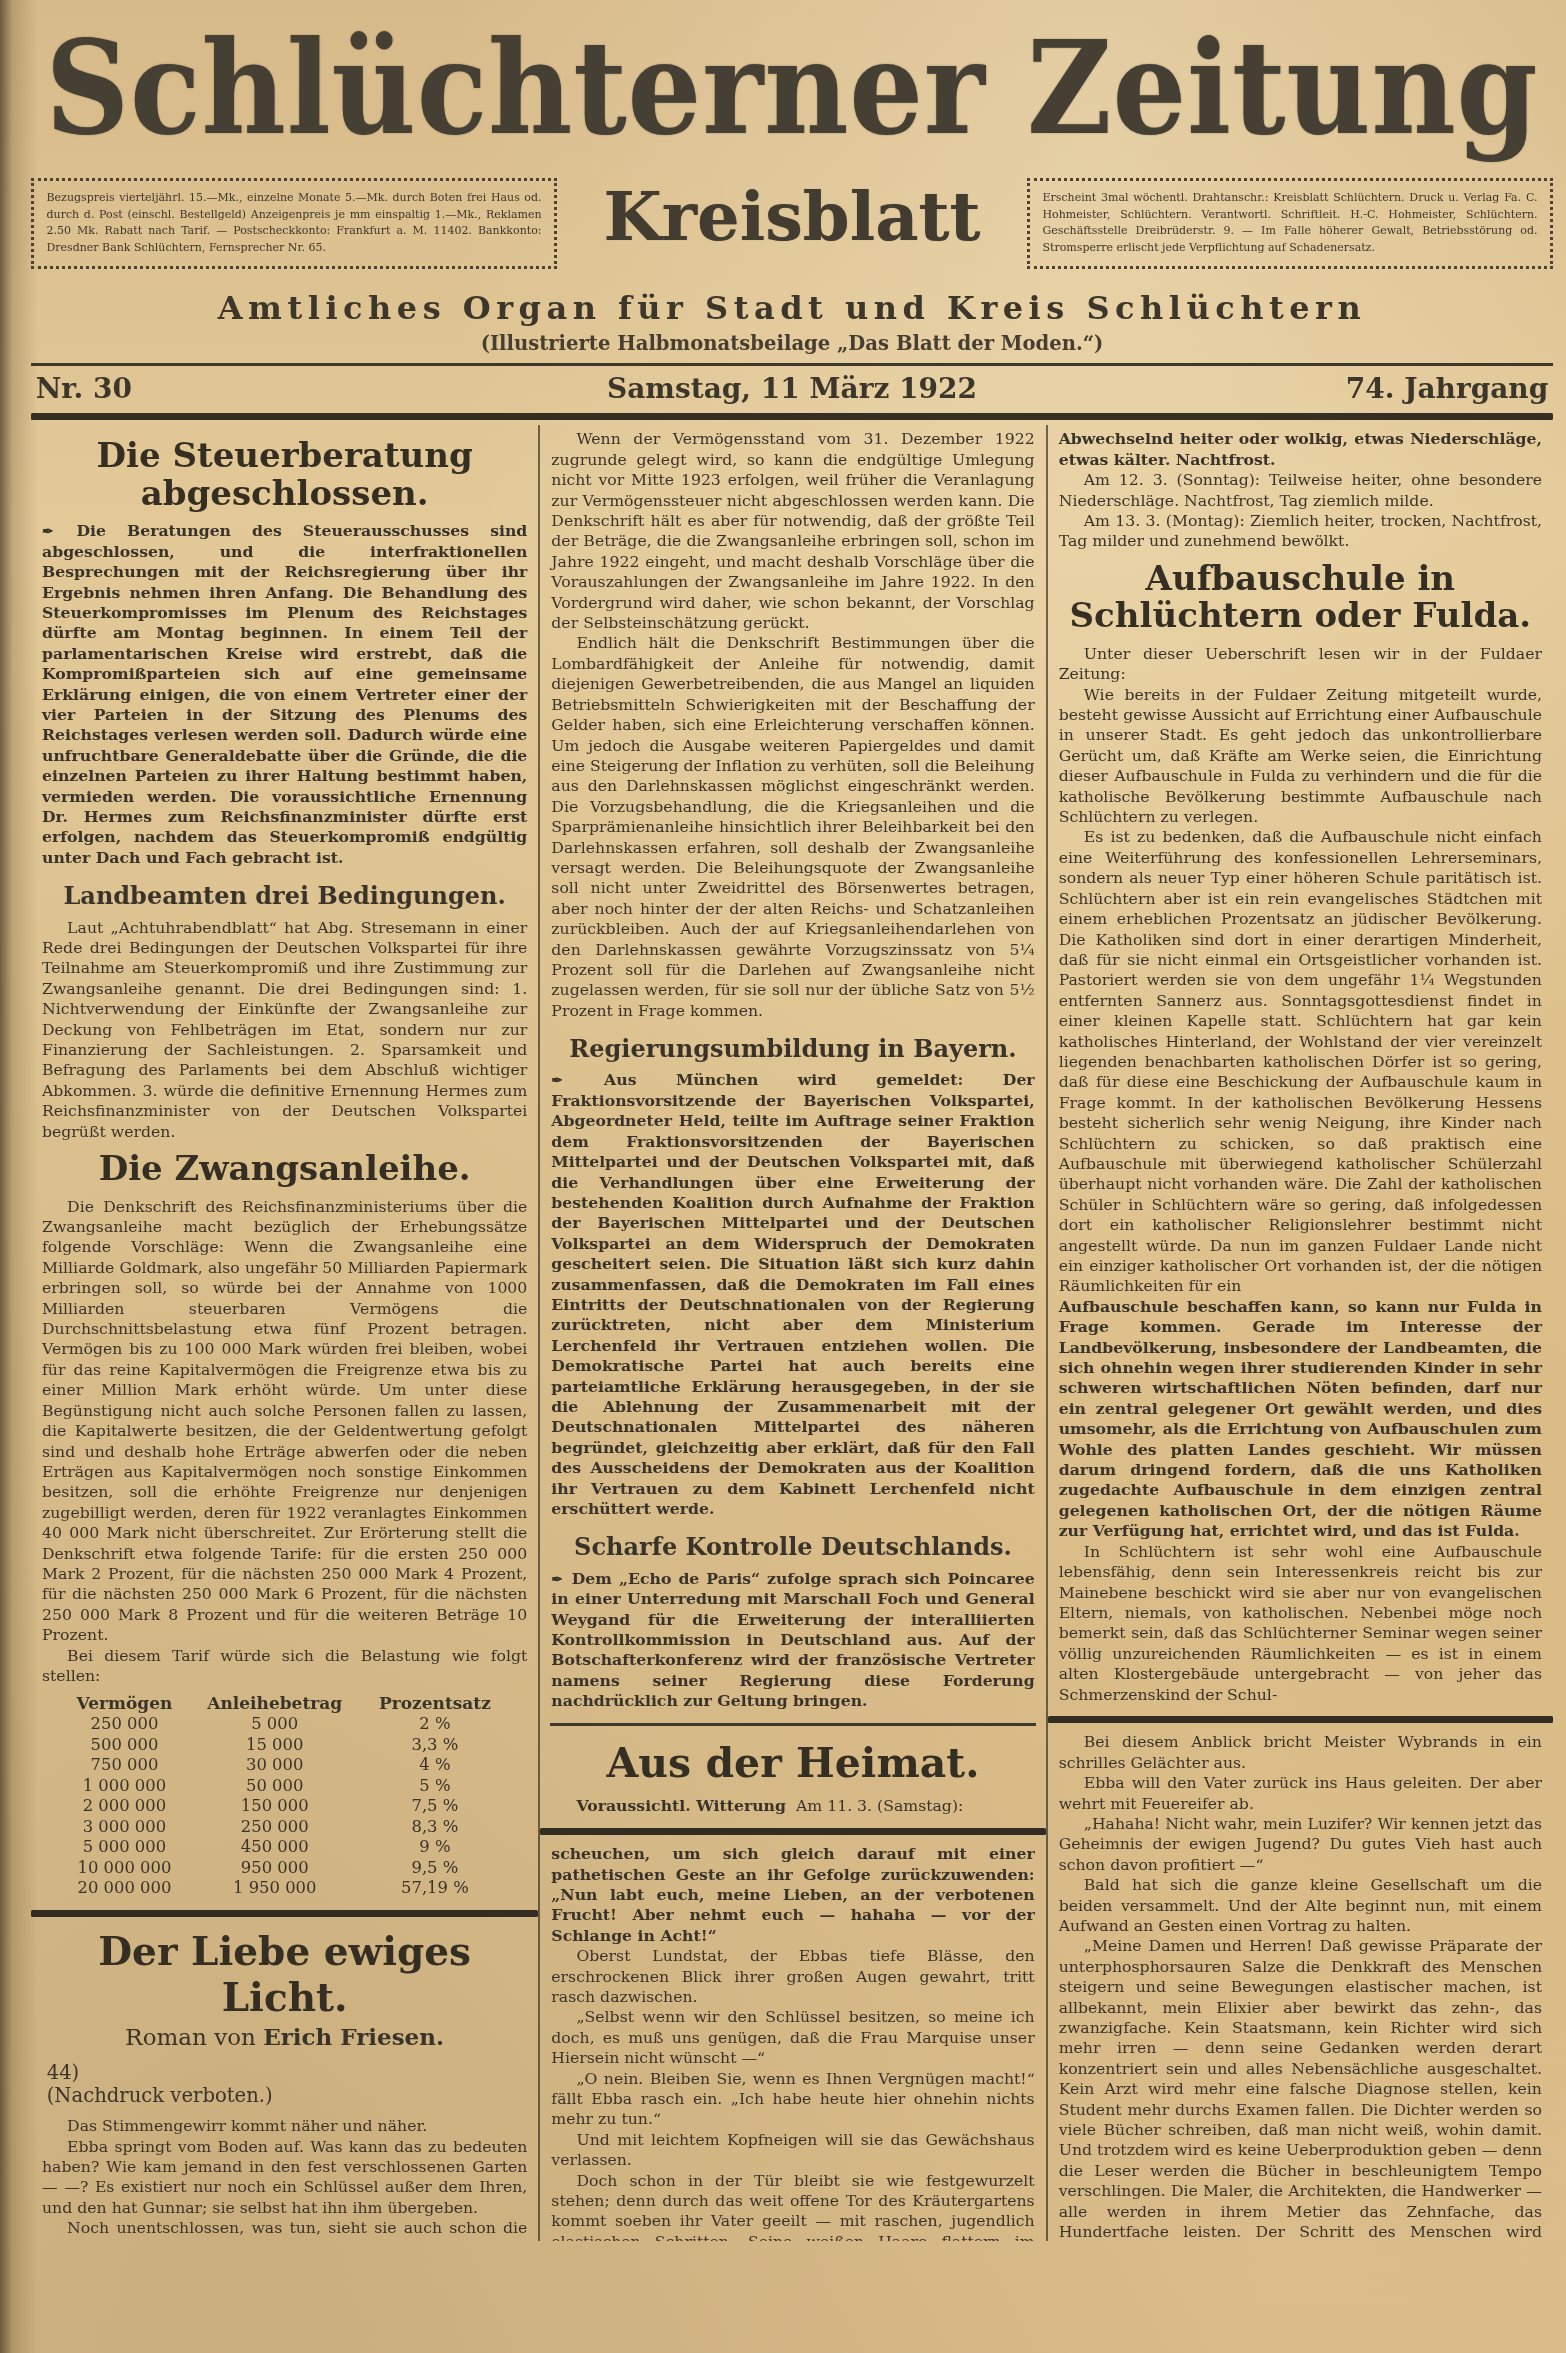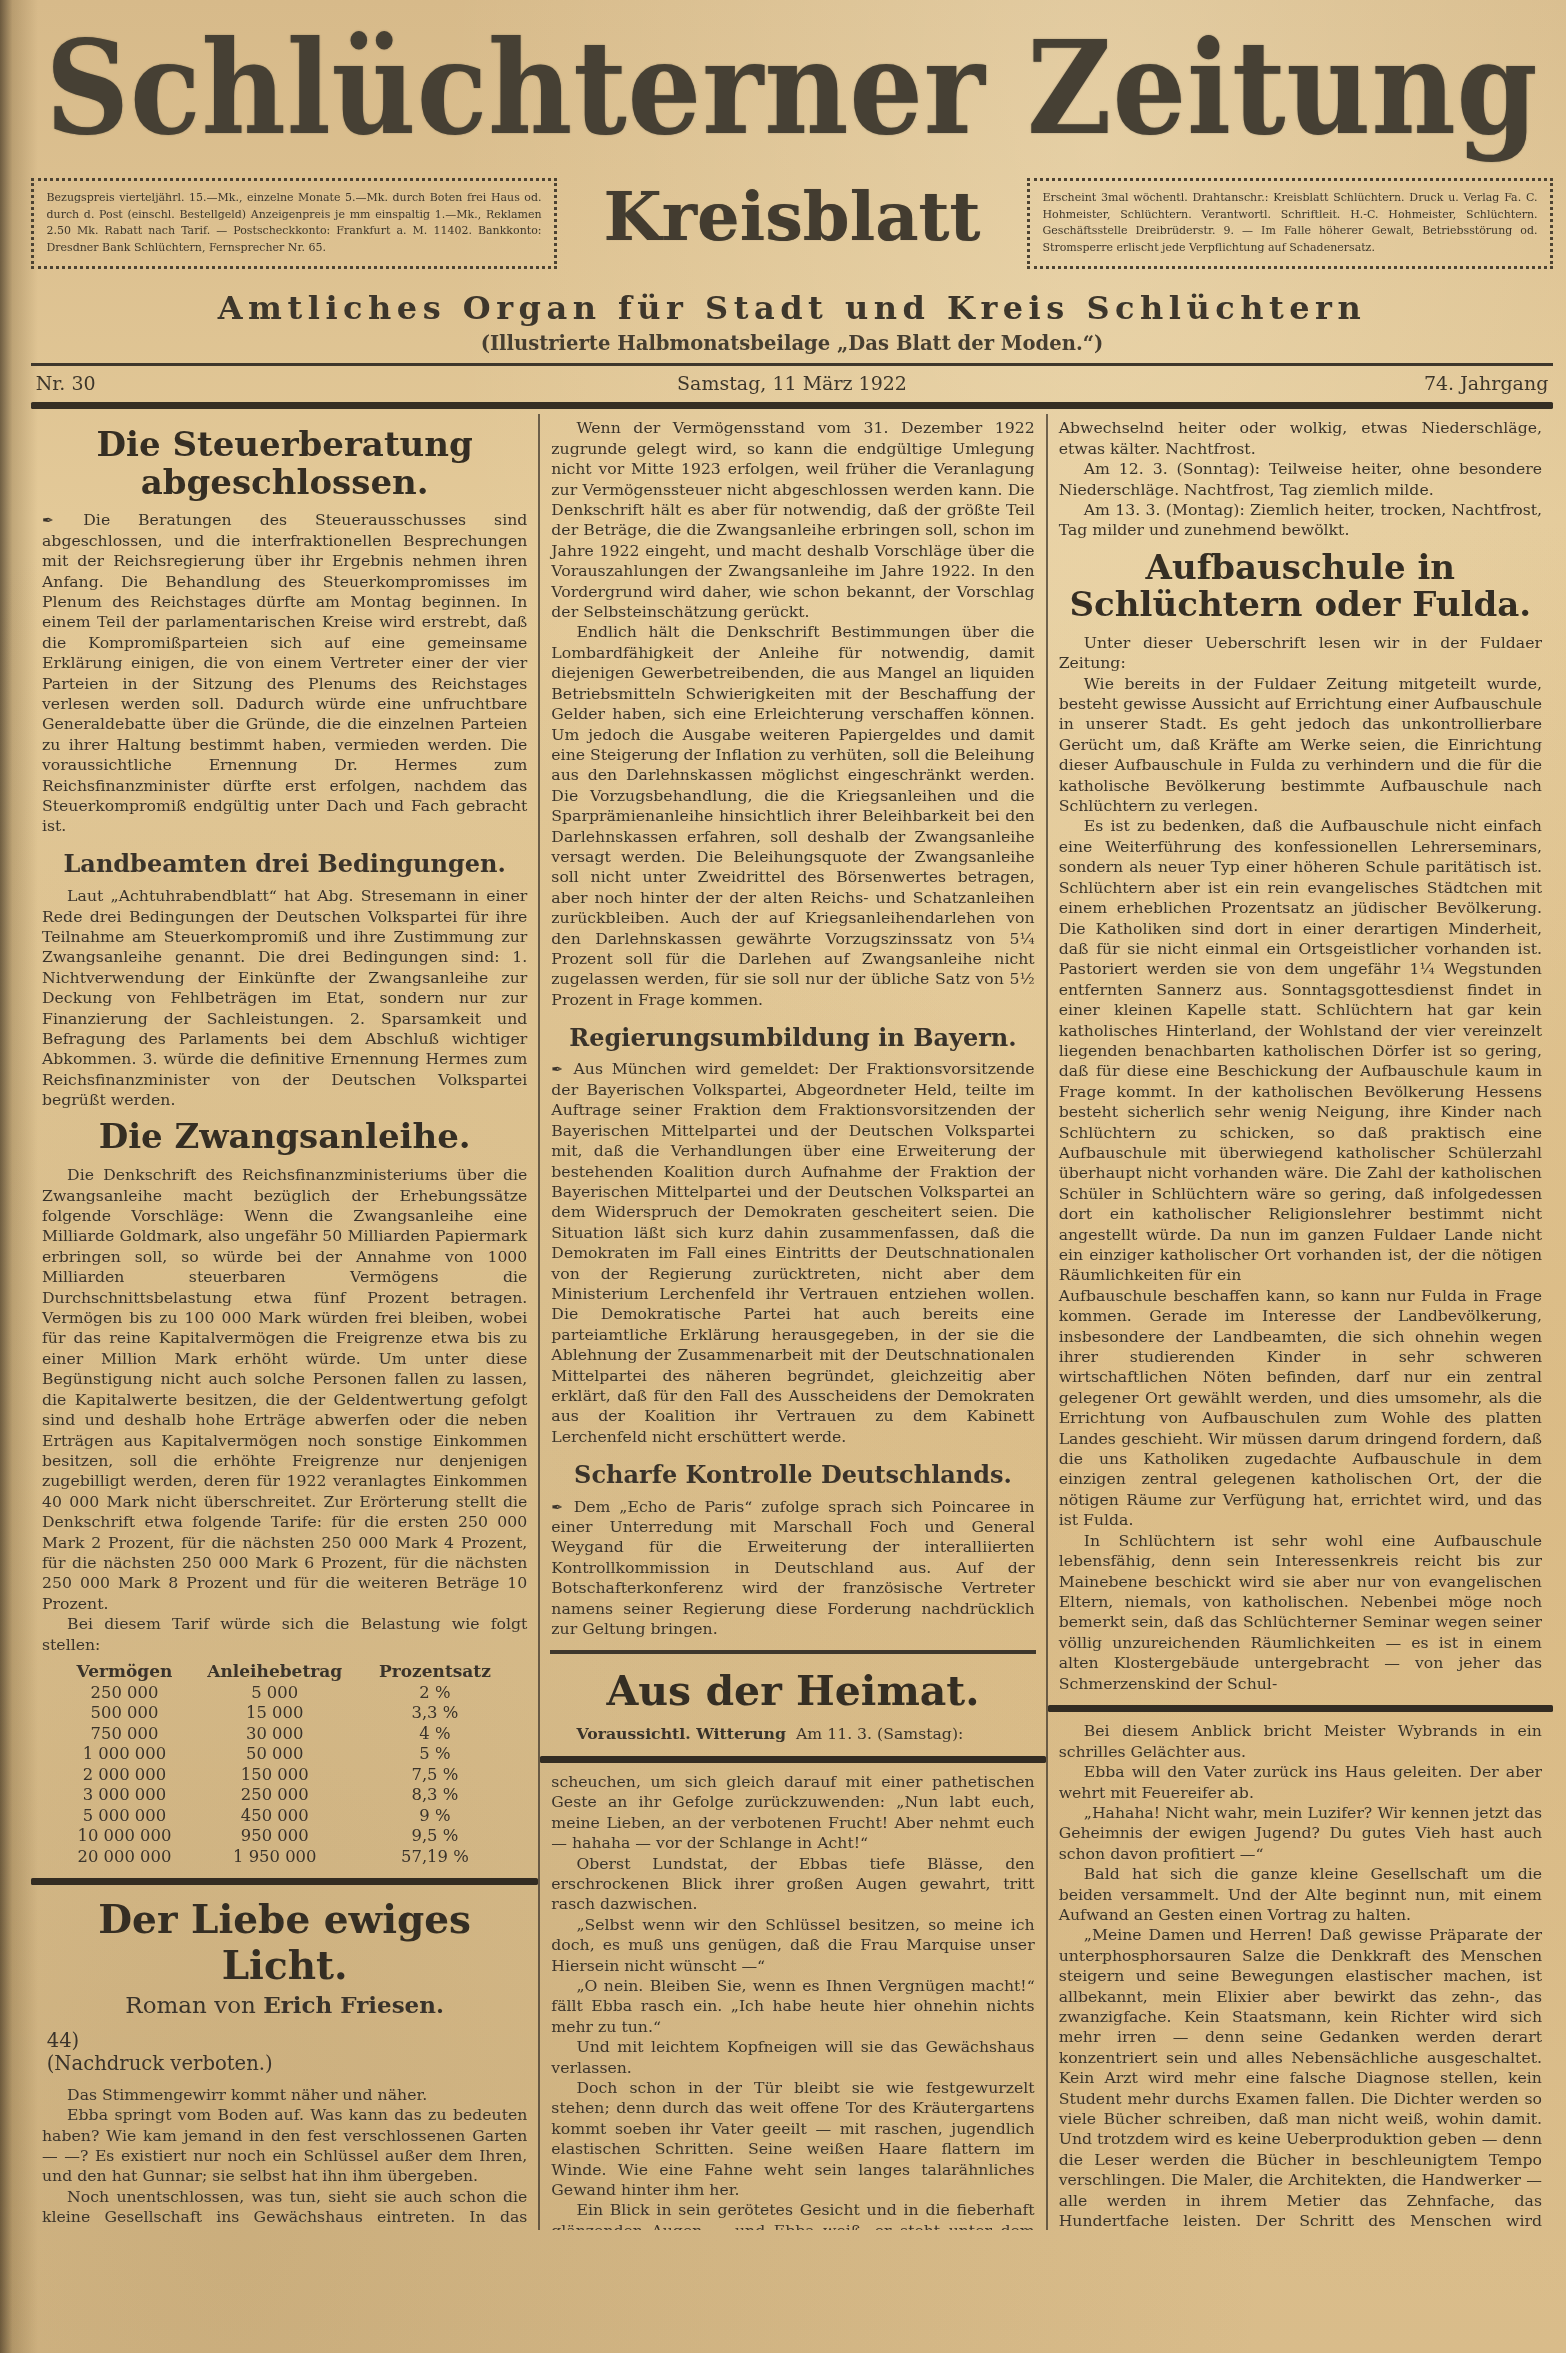--- a/index.html
+++ b/index.html
@@ -32,31 +32,31 @@
     flex:1 1 auto;text-align:center;font-weight:bold;font-size:67px;
     color:#433c30;align-self:center;margin-top:-14px;
     text-shadow:0 0 0.8px rgba(60,50,35,0.5);
   }
   .organ-line{
     text-align:center;font-weight:bold;font-size:32px;letter-spacing:5.5px;
     margin:20.4px 0 3.1px 0;color:#3d362b;
   }
   .beilage-line{text-align:center;font-size:19.6px;font-weight:bold;margin:4.7px 0 7.8px 0;color:#463e31;}
   .rule-thin{height:3.1px;background:#3e372c;margin:3.1px 0 0 0;}
-  .dateline{display:flex;align-items:baseline;font-weight:normal;font-size:19px;padding:6.3px 4.7px;color:#3d362b;justify-content:center;}
+  .dateline{display:flex;align-items:baseline;font-weight:bold;font-size:28px;padding:6.3px 4.7px;color:#3d362b;justify-content:center;}
   .dateline .dl-issue{width:251px;}
   .dateline .dl-date{flex:1;text-align:center;}
   .dateline .dl-vol{width:251px;text-align:right;}
   .rule-thick{height:7px;background:#352e23;margin:1.6px 0 0 0;border-radius:1.6px;}
   
   .cols{display:flex;align-items:stretch;margin-top:4.7px;height:1816px;overflow:hidden;}
   .col{width:33.333%;padding:4.7px 11px 0 11px;box-sizing:border-box;text-align:justify;}
   .col + .col{border-left:2.3px solid rgba(58,50,40,0.7);}
   .p{font-size:15.7px;line-height:1.3;margin:0;text-indent:1.6em;hyphens:auto;-webkit-hyphens:auto;}
-  .p.noindent{text-indent:0;}
+  .p.noindent{text-indent:0;font-weight:bold;}
   .p .lead-bold{font-weight:bold;}
   .dingbat{font-size:14px;letter-spacing:1.6px;}
   h2.headline{font-size:34px;text-align:center;font-weight:bold;margin:7.8px 0 9.4px 0;color:#352e23;line-height:1.1;}
   h3.subhead{font-size:24px;text-align:center;font-weight:bold;margin:12.5px 0 7.8px 0;color:#3a332a;}
   h2.headline-big{font-size:41px;text-align:center;font-weight:bold;margin:12.5px 0 9.4px 0;color:#352e23;}
   .cut-bar{height:7px;background:#332c22;margin:11px -11px 9.4px -11px;border-radius:1.6px;}
   .mid-rule{height:3.9px;background:#3e372c;margin:11px -1.6px 4.7px -1.6px;}
   
   .tariff{width:92%;margin:4.7px auto 3.1px auto;border-collapse:collapse;font-size:16.4px;}
   .tariff th{font-weight:bold;font-size:17px;text-align:center;padding:1.6px 3.1px;}

